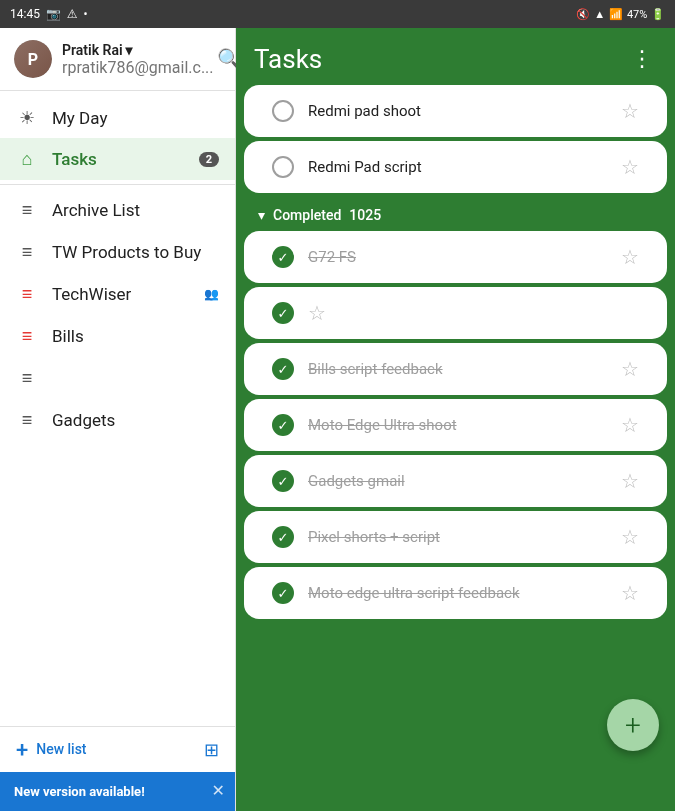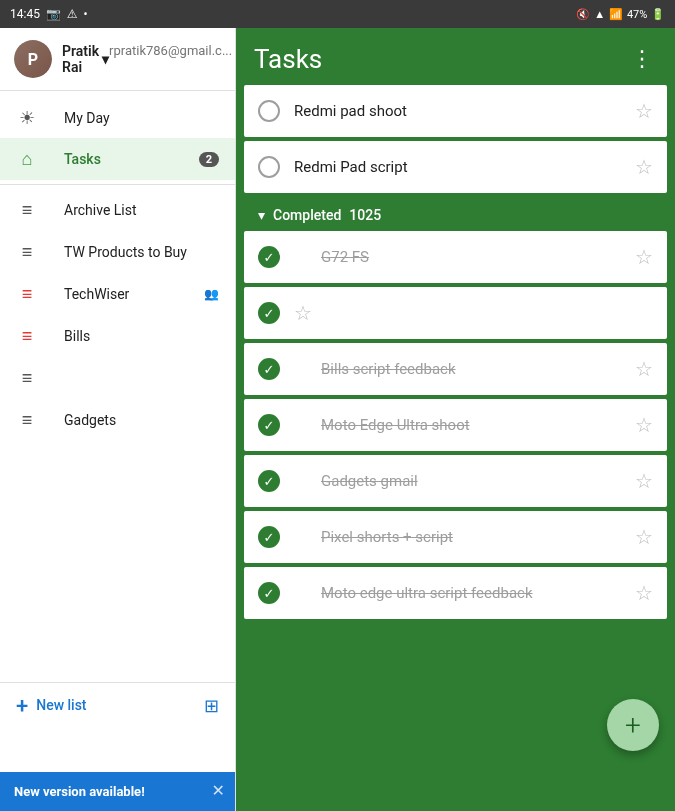--- a/index.html
+++ b/index.html
@@ -74,30 +74,30 @@
       border-radius: 50%;
       background: linear-gradient(135deg, #8d6e63 0%, #795548 100%);
       display: flex;
       align-items: center;
       justify-content: center;
       color: white;
       font-size: 16px;
       font-weight: bold;
     }
 
-    .user-text { display: flex; flex-direction: row; }
+    .user-text { display: flex; flex-direction: column; }
     .user-name {
       font-size: 14px;
       font-weight: 600;
       color: #212121;
       display: flex;
       align-items: center;
       gap: 3px;
     }
-    .user-email { font-size: 13px; color: #757575; }
+    .user-email { font-size: 16px; color: #757575; }
 
     .search-icon-btn {
       color: #555;
       font-size: 20px;
       cursor: pointer;
       padding: 4px;
     }
 
     .sidebar-nav {
       flex: 1;
@@ -118,24 +118,23 @@
     .nav-icon {
       font-size: 18px;
       color: #555;
       width: 22px;
       text-align: center;
     }
 
     .nav-item.active .nav-icon { color: #2e7d32; }
 
     .nav-label {
-      font-size: 14px;
+      font-size: 17px;
       color: #212121;
       flex: 1;
-      margin-left: 12px;
     }
 
     .nav-item.active .nav-label { color: #2e7d32; font-weight: 500; }
 
     .nav-badge {
       background: #555;
       color: white;
       font-size: 11px;
       font-weight: bold;
       padding: 1px 6px;
@@ -189,21 +188,20 @@
     }
 
     
     .update-banner {
       background: #1976d2;
       color: white;
       padding: 10px 14px;
       font-size: 12px;
       line-height: 1.5;
       position: relative;
-      margin-top: 44px;
     }
 
     .update-banner-title { font-weight: bold; font-size: 13px; }
     .update-banner-close {
       position: absolute;
       right: 10px;
       top: 50%;
       transform: translateY(-50%);
       cursor: pointer;
       font-size: 16px;
@@ -242,25 +240,25 @@
 
     
     .task-list {
       flex: 1;
       overflow-y: auto;
       padding: 0 8px 8px;
     }
 
     .task-item {
       background: white;
-      border-radius: 2px;
+      border-radius: 15px;
       margin-bottom: 4px;
       display: flex;
       align-items: center;
-      padding: 0 14px;
+      padding: 0 28px;
       min-height: 52px;
       gap: 14px;
     }
 
     .task-checkbox {
       width: 22px;
       height: 22px;
       border: 2px solid #9e9e9e;
       border-radius: 50%;
       flex-shrink: 0;
@@ -278,21 +276,20 @@
 
     .task-label {
       flex: 1;
       font-size: 15px;
       color: #212121;
     }
 
     .task-label.completed {
       text-decoration: line-through;
       color: #9e9e9e;
-      margin-left: 27px;
     }
 
     .task-star {
       color: #bdbdbd;
       font-size: 20px;
       cursor: pointer;
     }
 
     .completed-section-header {
       display: flex;

